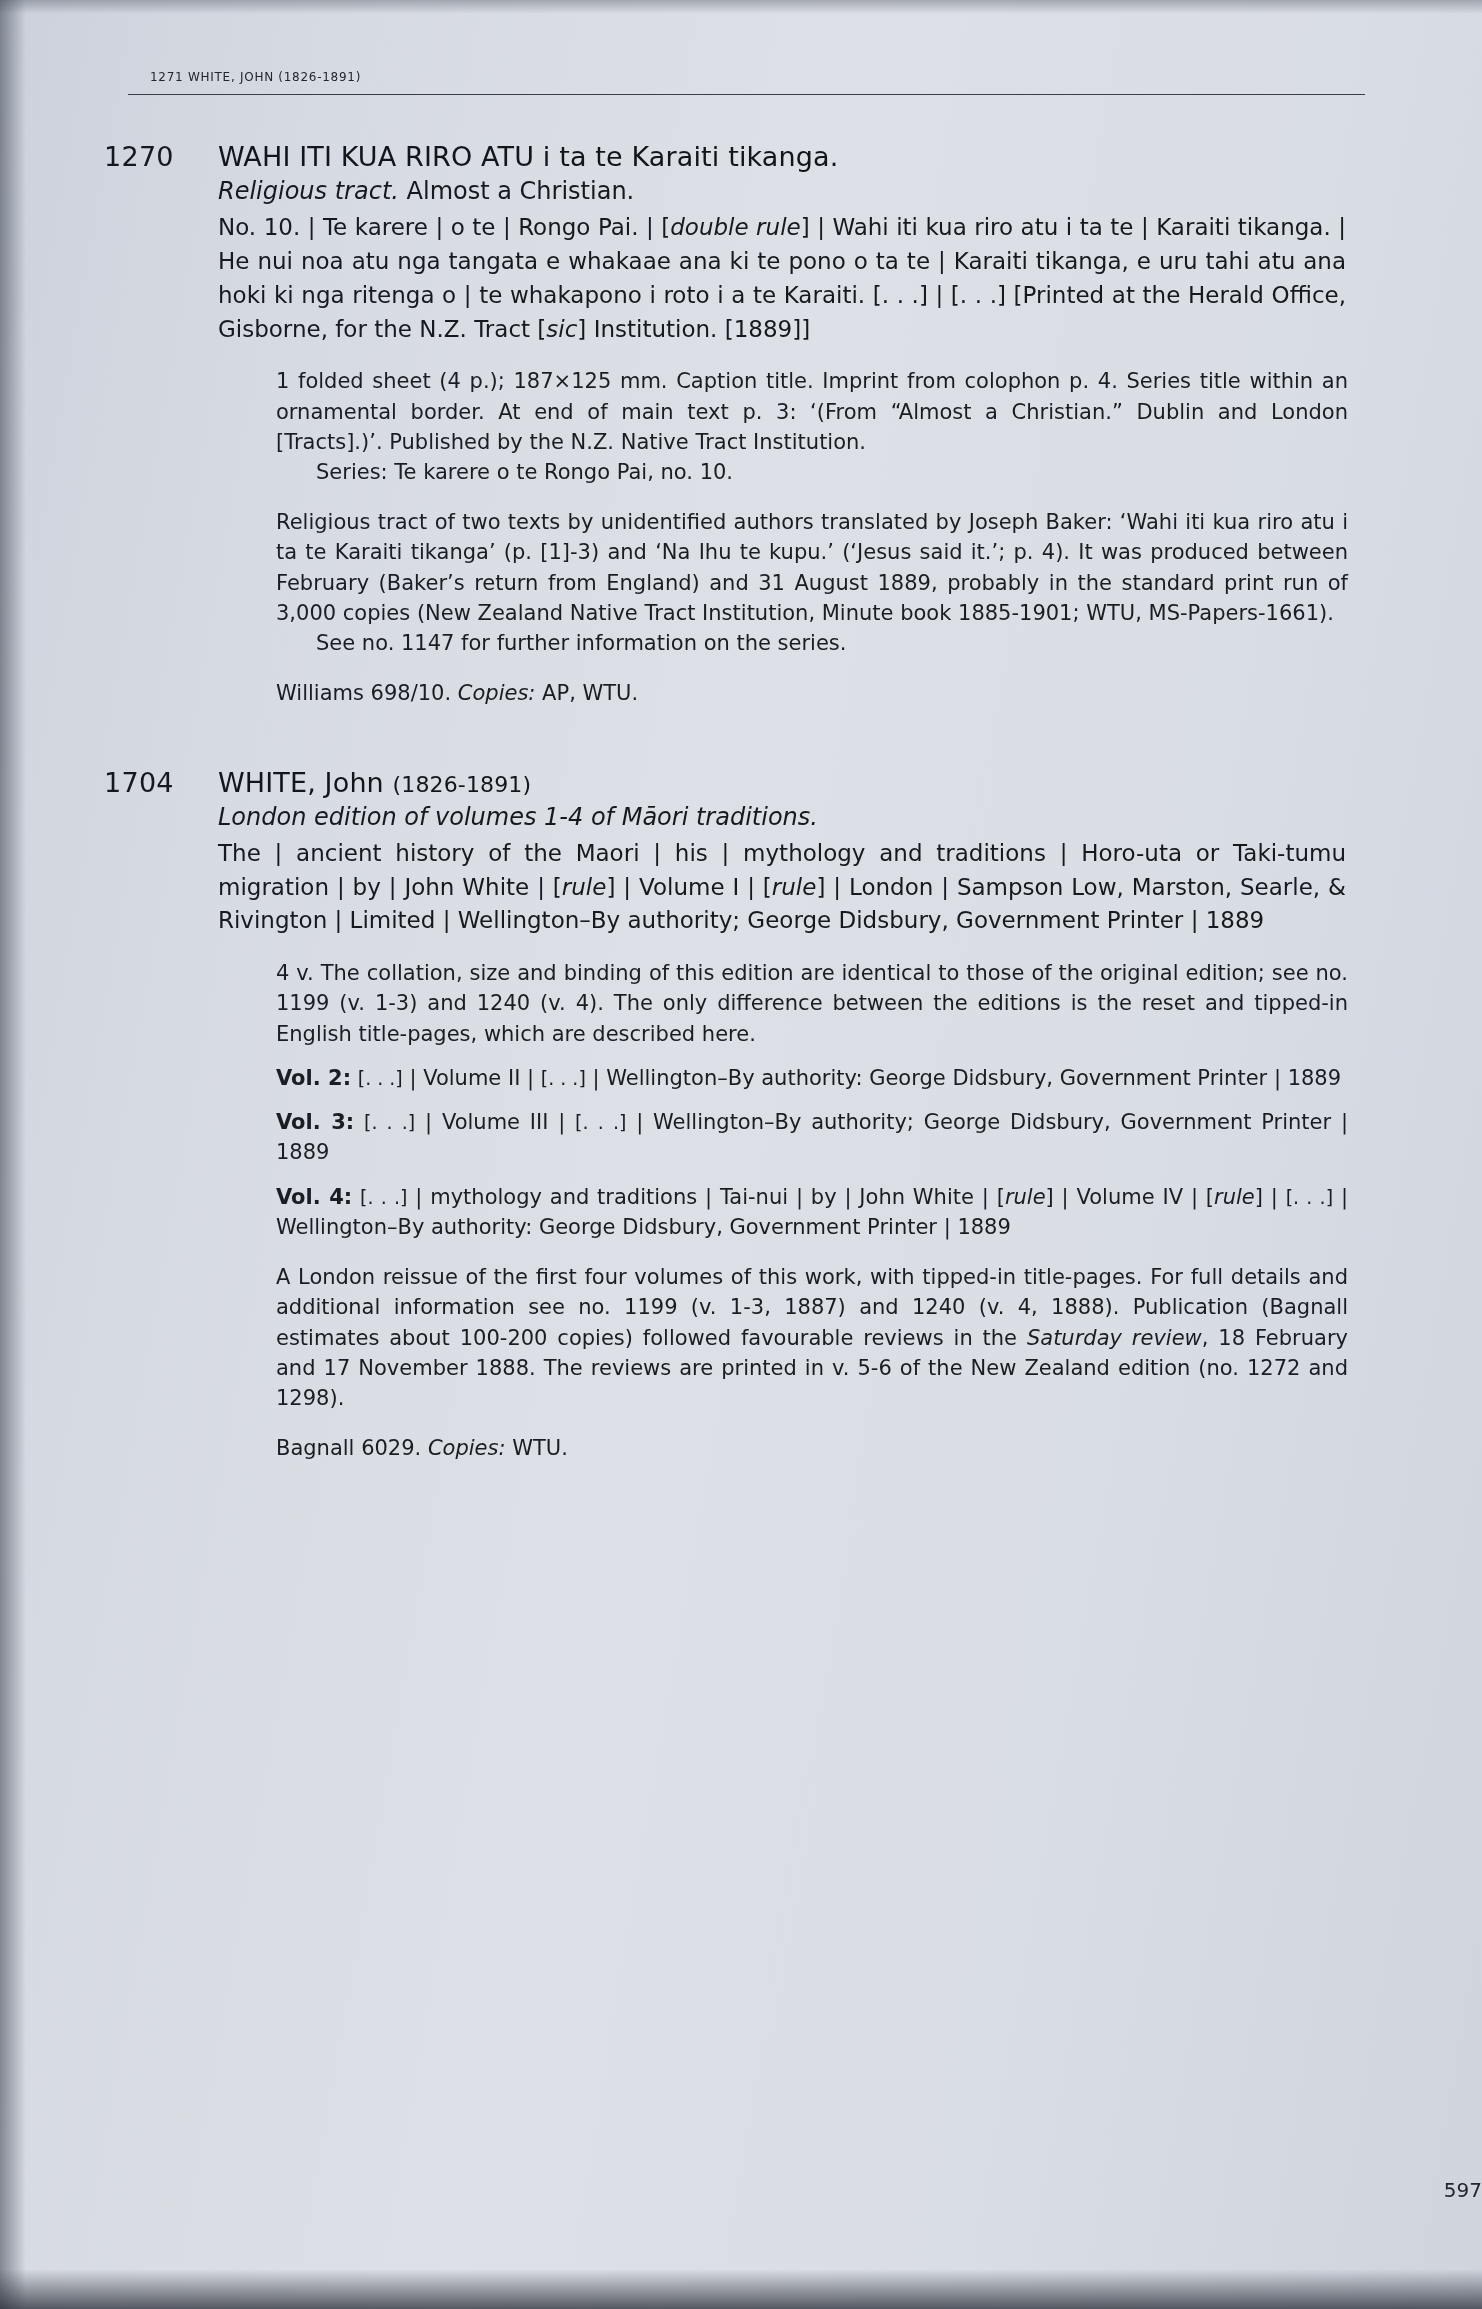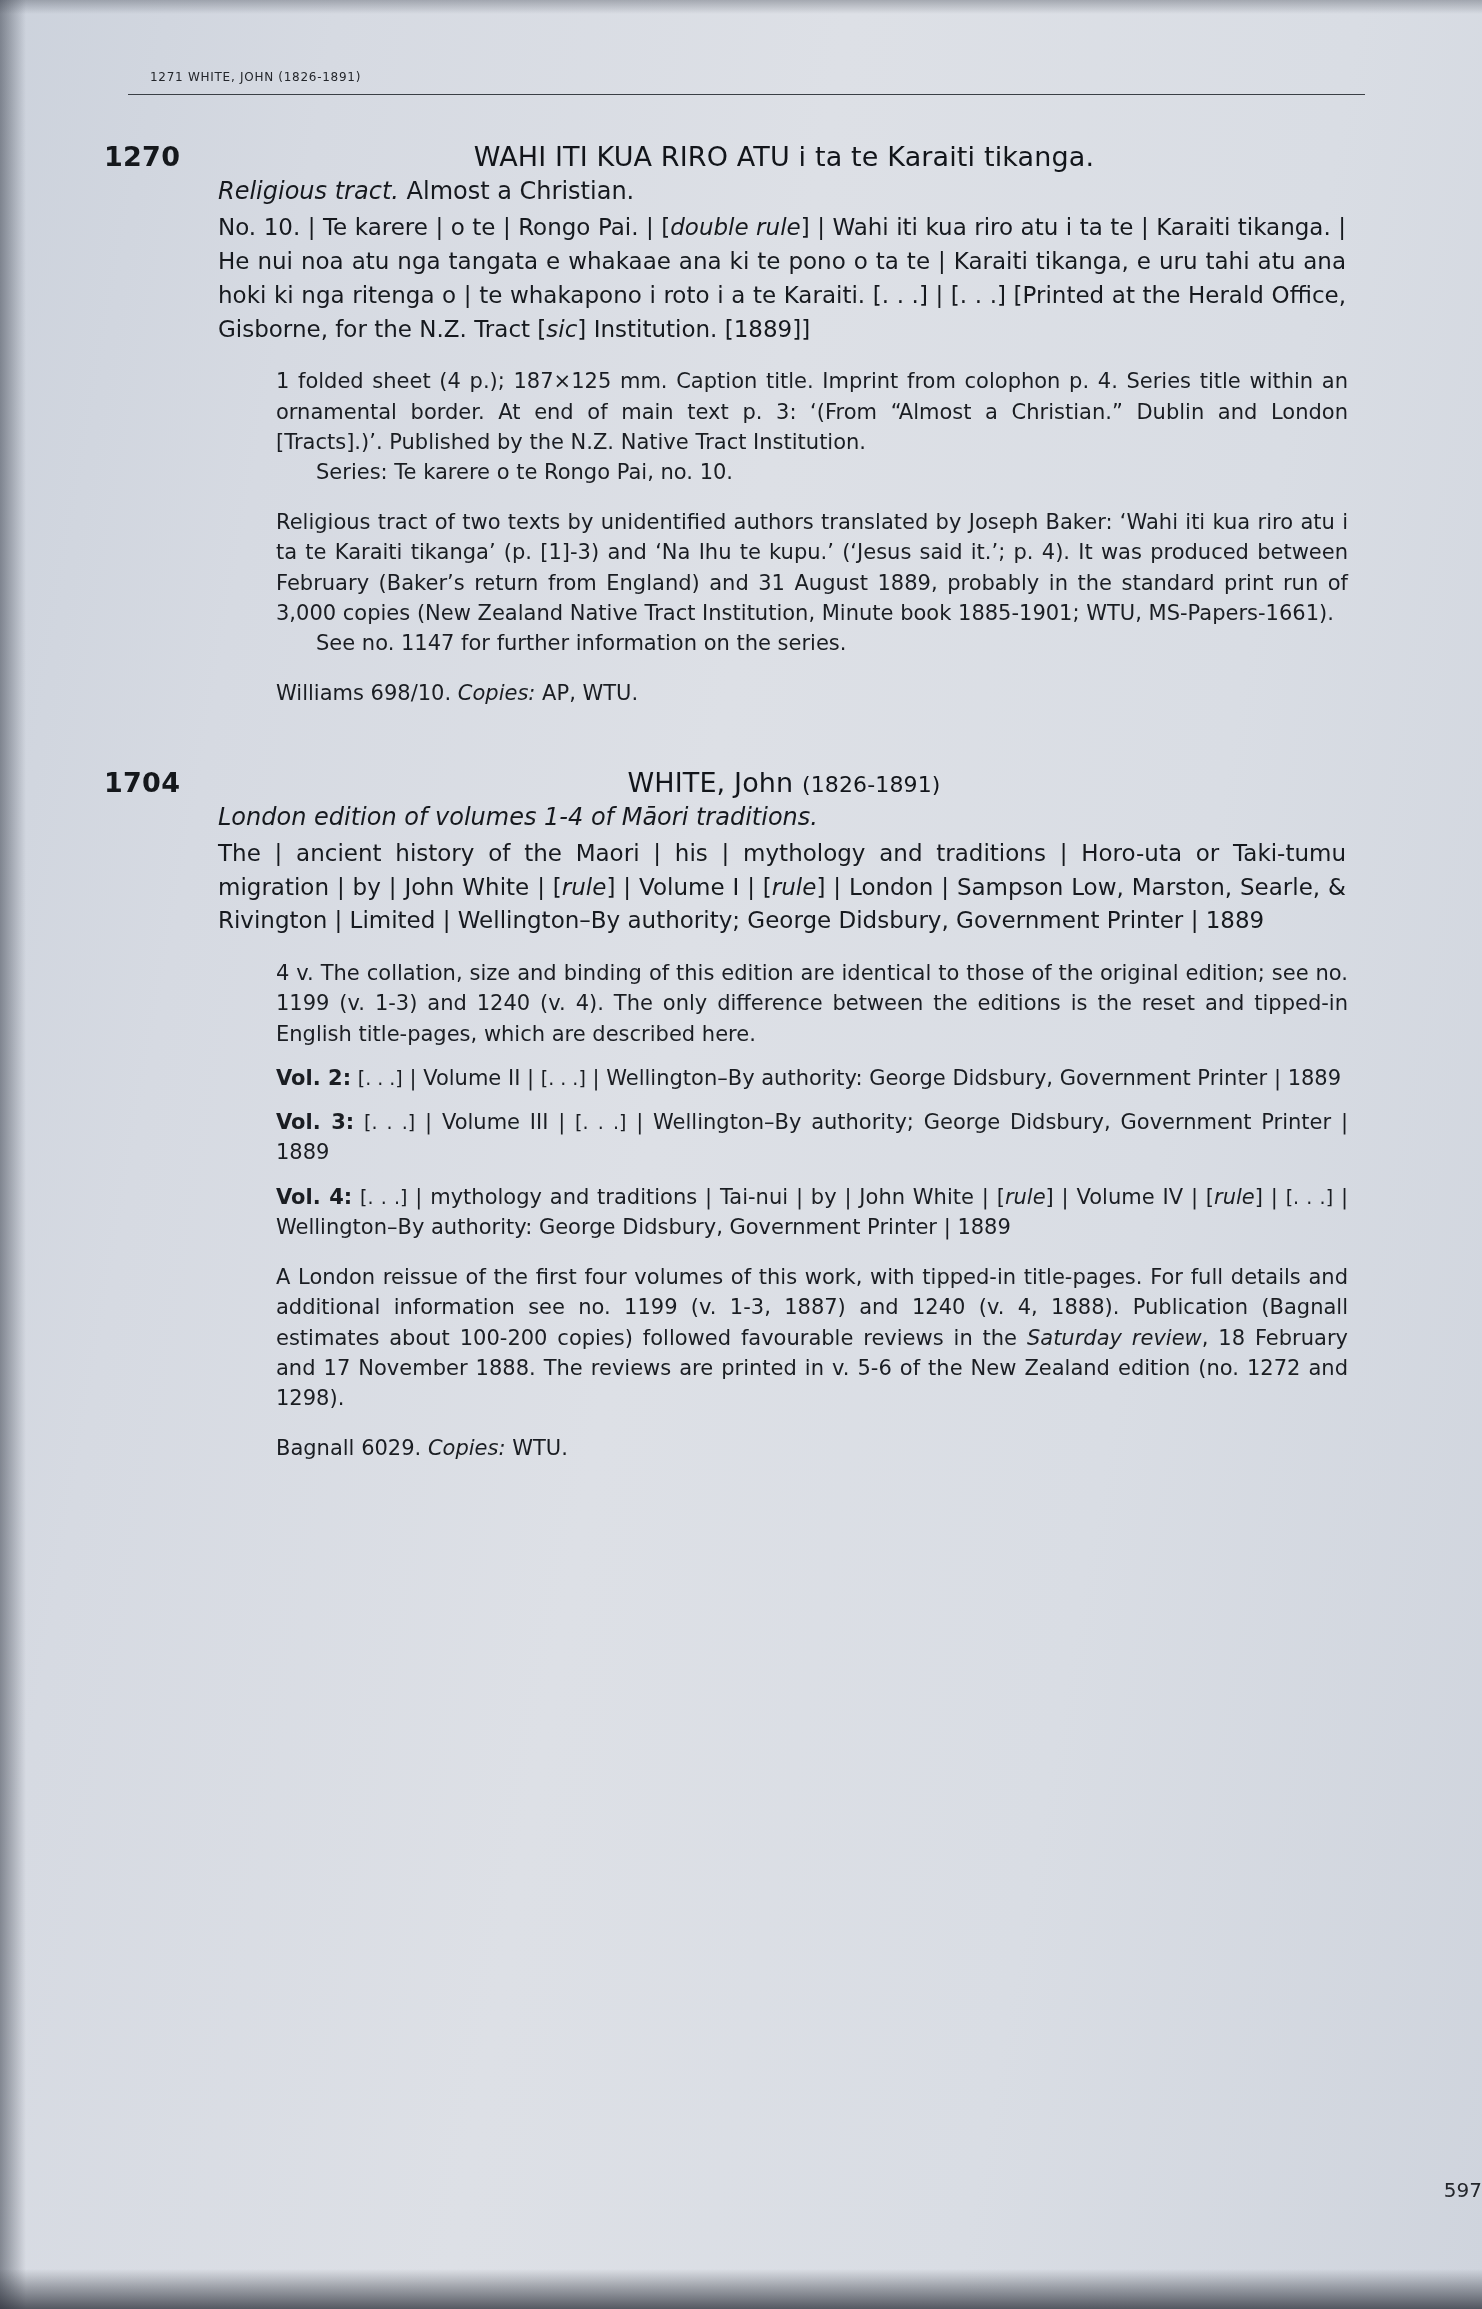--- a/index.html
+++ b/index.html
@@ -44,31 +44,29 @@
     margin-top: 46px;
     position: relative;
   }
   .entry-num {
     position: absolute;
     left: -46px;
     top: 0;
     font-size: 27px;
     letter-spacing: 0.01em;
     color: #15181c;
-    font-weight: bold;
   }
   .entry-body {
     margin-left: 68px;
   }
   .title-line {
     font-size: 27px;
     line-height: 1.22;
     color: #12151a;
     letter-spacing: 0.005em;
-    text-align: center;
   }
   .title-line .dates {
     font-size: 22px;
   }
   .subtitle {
     font-size: 24px;
     font-style: italic;
     line-height: 1.3;
     margin-top: 2px;
     color: #16191e;

